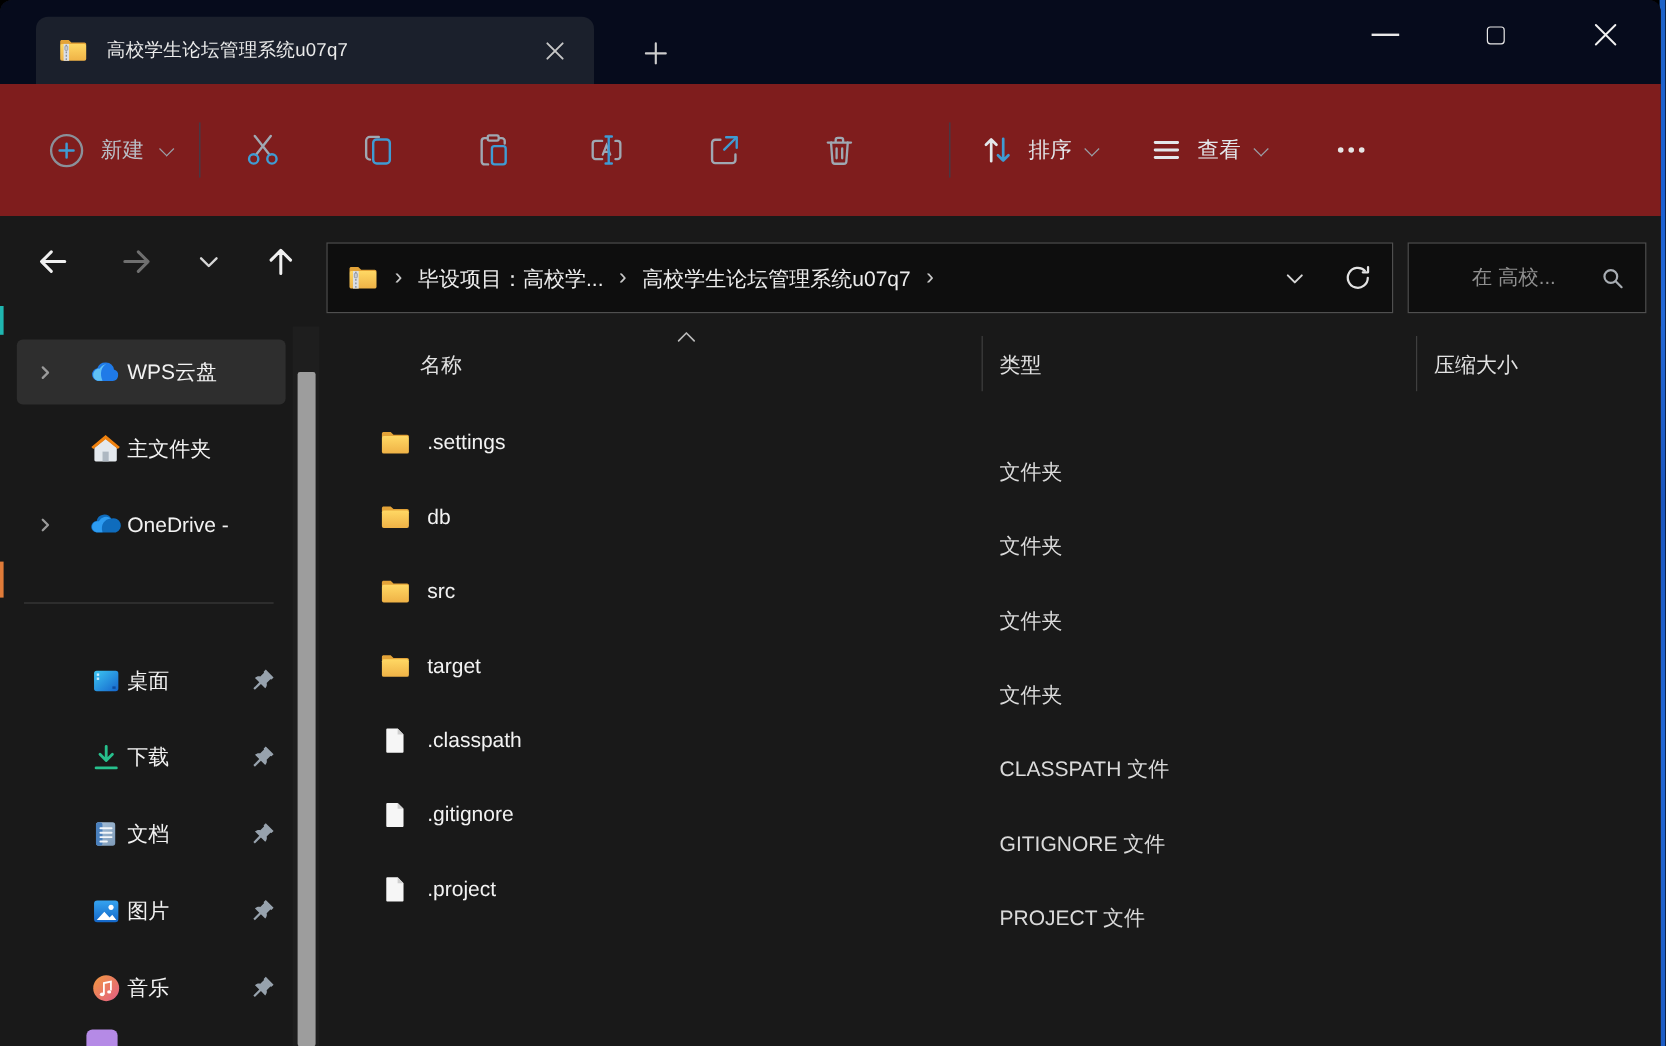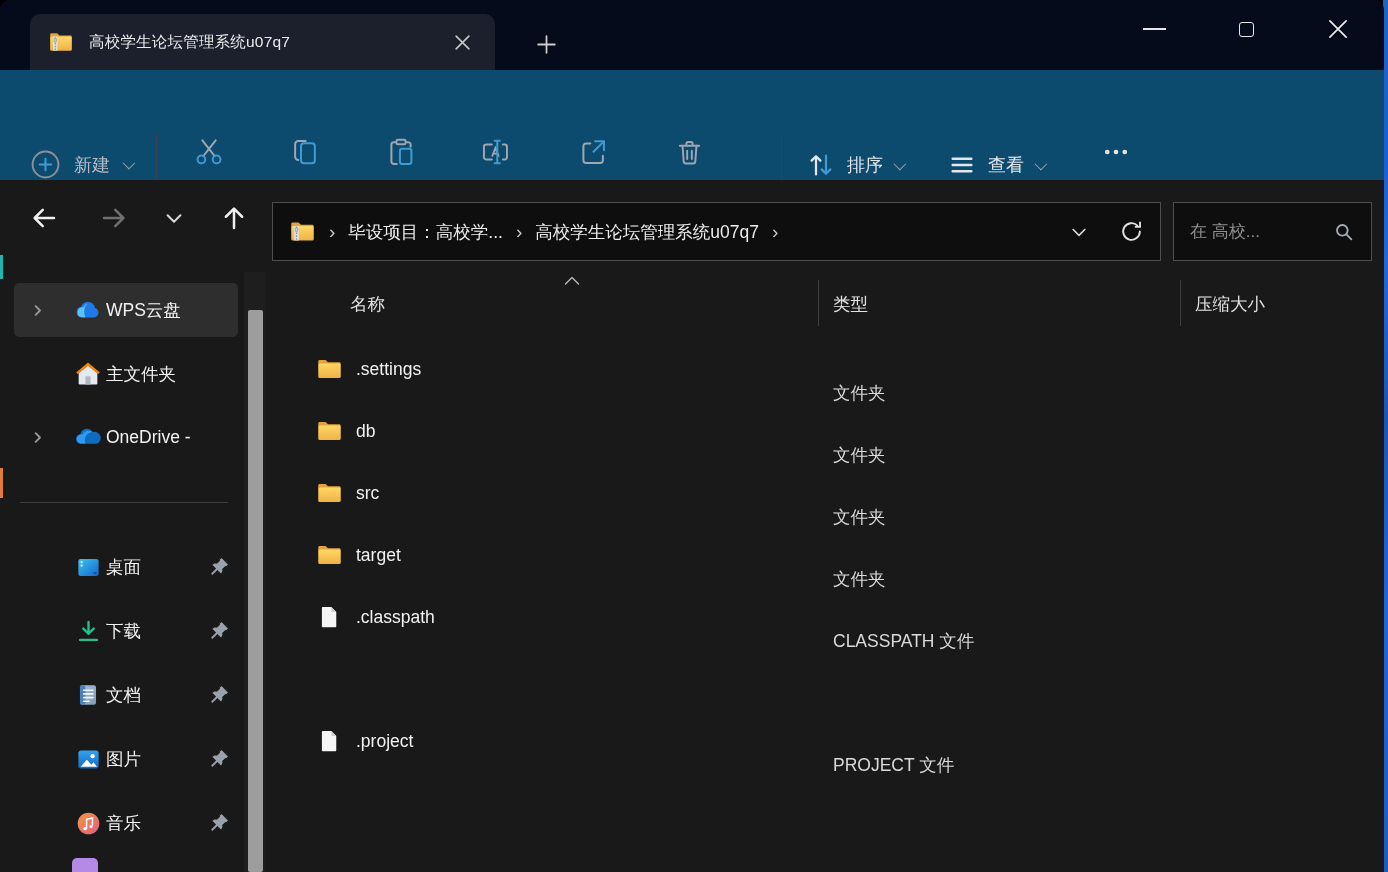--- a/index.html
+++ b/index.html
@@ -23,41 +23,41 @@
     background:#1b202c; border-radius:10px 10px 0 0; display:flex; align-items:center; padding:0 18px; }
   .tab-title { margin-left:15px; font-size:15.5px; color:#ebebeb; letter-spacing:.2px; white-space:nowrap; }
   .tab-close { margin-left:auto; width:30px; height:30px; display:flex; align-items:center; justify-content:center; }
   .newtab { position:absolute; left:528px; top:28px; width:36px; height:32px; display:flex; align-items:center; justify-content:center; }
   .win-controls { position:absolute; right:0; top:0; height:58px; display:flex; }
   .win-btn { width:92px; height:58px; display:flex; align-items:center; justify-content:center; }
   .ic-min { width:23px; height:2px; background:#e8e8e8; }
   .ic-max { width:15px; height:15px; border:1.6px solid #e8e8e8; border-radius:3px; }
 
   
-  .toolbar { height:110px; background:#0c4a6e; display:flex; align-items:flex-end; padding-left:30px; }
+  .toolbar { height:110px; background:#7f1d1d; display:flex; align-items:center; padding-left:40px; }
   .tb-new { display:flex; align-items:center; gap:13px; }
   .tb-new-label { font-size:18px; color:#b9bec6; }
   .tb-div { width:1px; height:46px; background:#3a4150; margin:0 24px; }
   .tb-btn { width:56px; height:56px; display:flex; align-items:center; justify-content:center; margin-right:40px; border-radius:5px; }
   .tb-group { display:flex; align-items:center; gap:11px; margin-right:44px; }
   .tb-group-label { font-size:18px; color:#e3e7eb; }
   .chev { width:9px; height:9px; border-right:1.8px solid #9aa0a8; border-bottom:1.8px solid #9aa0a8; transform:rotate(45deg) translateY(-2px); }
 
   
   .navbar { position:relative; height:92px; background:#191919; }
   .nav-btn { position:absolute; top:16px; width:44px; height:44px; display:flex; align-items:center; justify-content:center; }
   .addressbar { position:absolute; left:272px; top:22px; width:889px; height:59px;
     background:#0e0e0e; border:1px solid #4f4f4f; display:flex; align-items:center; padding:0 16px; }
   .crumb-sep { font-size:19px; color:#c9c9c9; padding:0 13px; line-height:1; }
   .crumb { font-size:17.5px; color:#ededed; white-space:nowrap; }
   .addr-chevdown { margin-left:auto; margin-right:30px; }
   .searchbox { position:absolute; left:1173px; top:22px; width:199px; height:59px;
     background:#0e0e0e; border:1px solid #4f4f4f; display:flex; align-items:center; padding:0 16px; }
   .search-input { flex:1; min-width:0; background:transparent; border:none; outline:none;
-    color:#22c55e; font-size:17px; font-family:inherit; }
+    color:#22c55e; font-size:17px; font-family:inherit;text-align:center; }
   .search-input::placeholder { color:#8f8f8f; opacity:1; }
 
   
   .bodyarea { position:relative; display:flex; height:600px; }
   .sidebar { position:relative; width:268px; height:100%; flex:0 0 268px; }
   .sb-item { position:absolute; left:0; width:244px; height:54px; display:flex; align-items:center; }
   .sb-item.hl { left:14px; width:224px; background:#2e2e2e; border-radius:5px; }
   .sb-chev { position:absolute; left:30px; width:16px; display:flex; }
   .sb-item.hl .sb-chev { left:16px; }
   .sb-icon { position:absolute; left:74px; width:28px; height:28px; display:flex; align-items:center; justify-content:center; }
@@ -506,27 +506,37 @@
         <div class="frow" style="top:314px">
           <span class="fi-icon">
             <svg width="25" height="25" viewBox="0 0 24 24">
                 <path d="M5.5 2.5h8.3l4.7 4.7V21a.8.8 0 0 1-.8.8H5.5a.8.8 0 0 1-.8-.8V3.3a.8.8 0 0 1 .8-.8z" fill="#f6f6f6"></path>
                 <path d="M13.8 2.5l4.7 4.7h-4.7V2.5z" fill="#cfcfcf"></path>
               </svg>
           </span>
           <span class="fi-name">.classpath</span>
           <span class="fi-type">CLASSPATH 文件</span>
         </div>
-        <div class="frow" style="top:438px">
+        <div class="frow" style="top:376px">
           <span class="fi-icon">
             <svg width="25" height="25" viewBox="0 0 24 24">
                 <path d="M5.5 2.5h8.3l4.7 4.7V21a.8.8 0 0 1-.8.8H5.5a.8.8 0 0 1-.8-.8V3.3a.8.8 0 0 1 .8-.8z" fill="#f6f6f6"></path>
                 <path d="M13.8 2.5l4.7 4.7h-4.7V2.5z" fill="#cfcfcf"></path>
               </svg>
           </span>
+          <span class="fi-name">.gitignore</span>
+          <span class="fi-type">GITIGNORE 文件</span>
+        </div>
+        <div class="frow" style="top:438px">
+          <span class="fi-icon">
+            <svg width="25" height="25" viewBox="0 0 24 24">
+                <path d="M5.5 2.5h8.3l4.7 4.7V21a.8.8 0 0 1-.8.8H5.5a.8.8 0 0 1-.8-.8V3.3a.8.8 0 0 1 .8-.8z" fill="#f6f6f6"></path>
+                <path d="M13.8 2.5l4.7 4.7h-4.7V2.5z" fill="#cfcfcf"></path>
+              </svg>
+          </span>
           <span class="fi-name">.project</span>
           <span class="fi-type">PROJECT 文件</span>
         </div>
       </div>
     </div>
   </div>
 
   <div class="sliver teal"></div>
   <div class="sliver orange"></div>
 </div>

